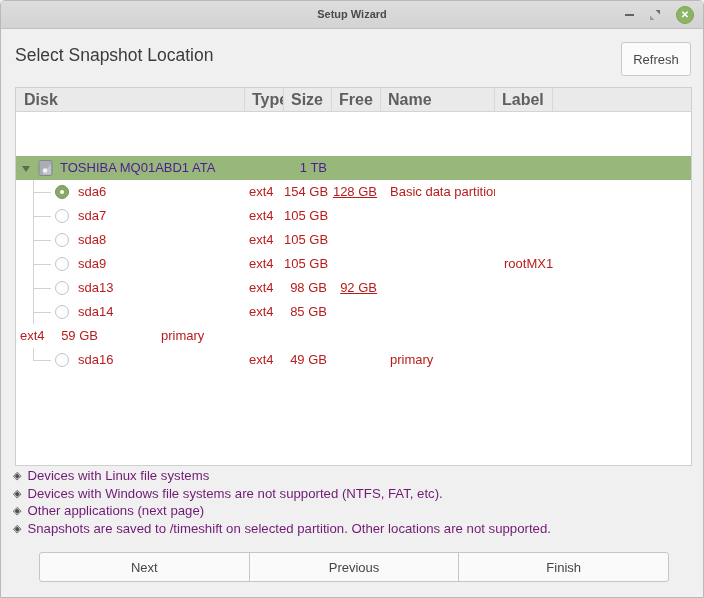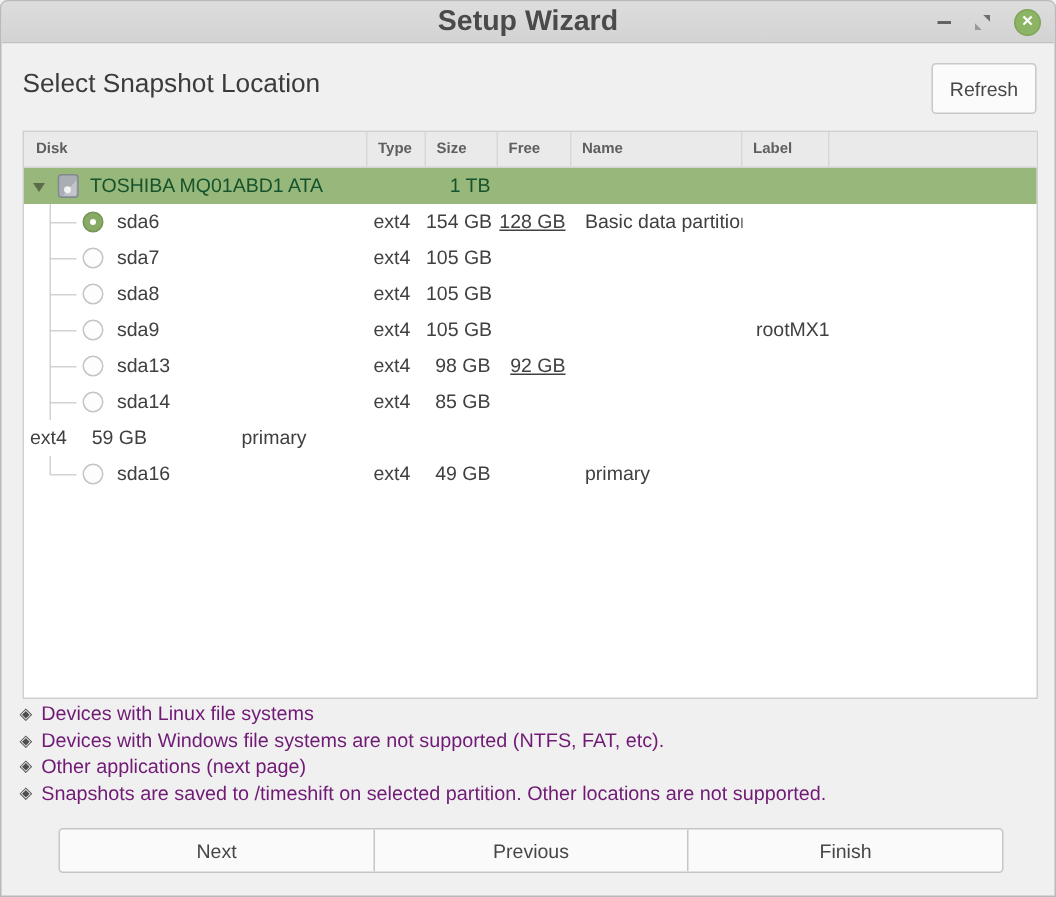--- a/index.html
+++ b/index.html
@@ -17,21 +17,21 @@
   }
   
   .titlebar {
     position:absolute; top:0; left:0; right:0; height:28px;
     background:linear-gradient(#dddddd,#d3d3d3);
     border-bottom:1px solid #c2c2c2;
     border-radius:4px 4px 0 0;
   }
   .titlebar .title {
     display:block; text-align:center; line-height:27px;
-    font-size:19px; font-weight:bold; color:#4a4a4a;
+    font-size:11px; font-weight:bold; color:#4a4a4a;
   }
   .controls {
     position:absolute; right:9px; top:0; height:28px;
     display:flex; align-items:center; gap:15px;
   }
   .ctl { cursor:default; display:flex; align-items:center; justify-content:center; }
   .min-bar { display:block; width:9px; height:2px; background:#636363; }
   .close {
     width:18px; height:18px; border-radius:50%;
     background:#8cb464; border:1px solid #7ea558;
@@ -50,46 +50,46 @@
     font-size:13px; color:#484848;
   }
   
   .table {
     position:absolute; left:14px; top:86px; width:677px; height:379px;
     border:1px solid #cfcfcf; background:#ffffff;
   }
   .thead { display:flex; height:24px; background:#eaeaea; border-bottom:1px solid #d4d4d4; }
   .th {
     border-right:1px solid #d7d7d7;
-    font-size:10px; font-weight:bold; color:#5f5f5f;
+    font-size:16px; font-weight:bold; color:#5f5f5f;
     line-height:23px; padding-left:7px;
     white-space:nowrap; overflow:hidden;
   }
   .th:last-child { border-right:none; }
   .col-disk  { width:229px; }
   .col-type  { width:39px;  }
   .col-size  { width:48px;  }
   .col-free  { width:49px;  }
   .col-name  { width:114px; }
   .col-label { width:58px;  }
   .col-extra { flex:1; }
   .th.col-disk { padding-left:8px; }
 
   .row {
     display:flex; height:24px; align-items:stretch;
-    font-size:13px; color:#404040; position:relative;
+    font-size:13px; color:#b91c1c; position:relative;
   }
   .cell { position:relative; line-height:24px; white-space:nowrap; overflow:hidden; }
   .cell.col-type  { padding-left:4px; }
   .cell.col-size  { text-align:right; padding-right:5px; }
   .cell.col-free  { text-align:right; padding-right:4px;text-decoration:underline; }
   .cell.col-name  { padding-left:9px; }
   .cell.col-label { padding-left:9px; }
 
-  .device-row { background:#98b77a; color:#14532d; }
+  .device-row { background:#98b77a; color:#4c1d95;margin-top:44px; }
   .expander {
     position:absolute; left:6px; top:10px;
     width:0; height:0;
     border-left:4.5px solid transparent;
     border-right:4.5px solid transparent;
     border-top:6px solid #5b6b4c;
   }
   .disk-ico { position:absolute; left:22px; top:4px; }
   .device-name { position:absolute; left:44px; top:0; line-height:24px; }
 

